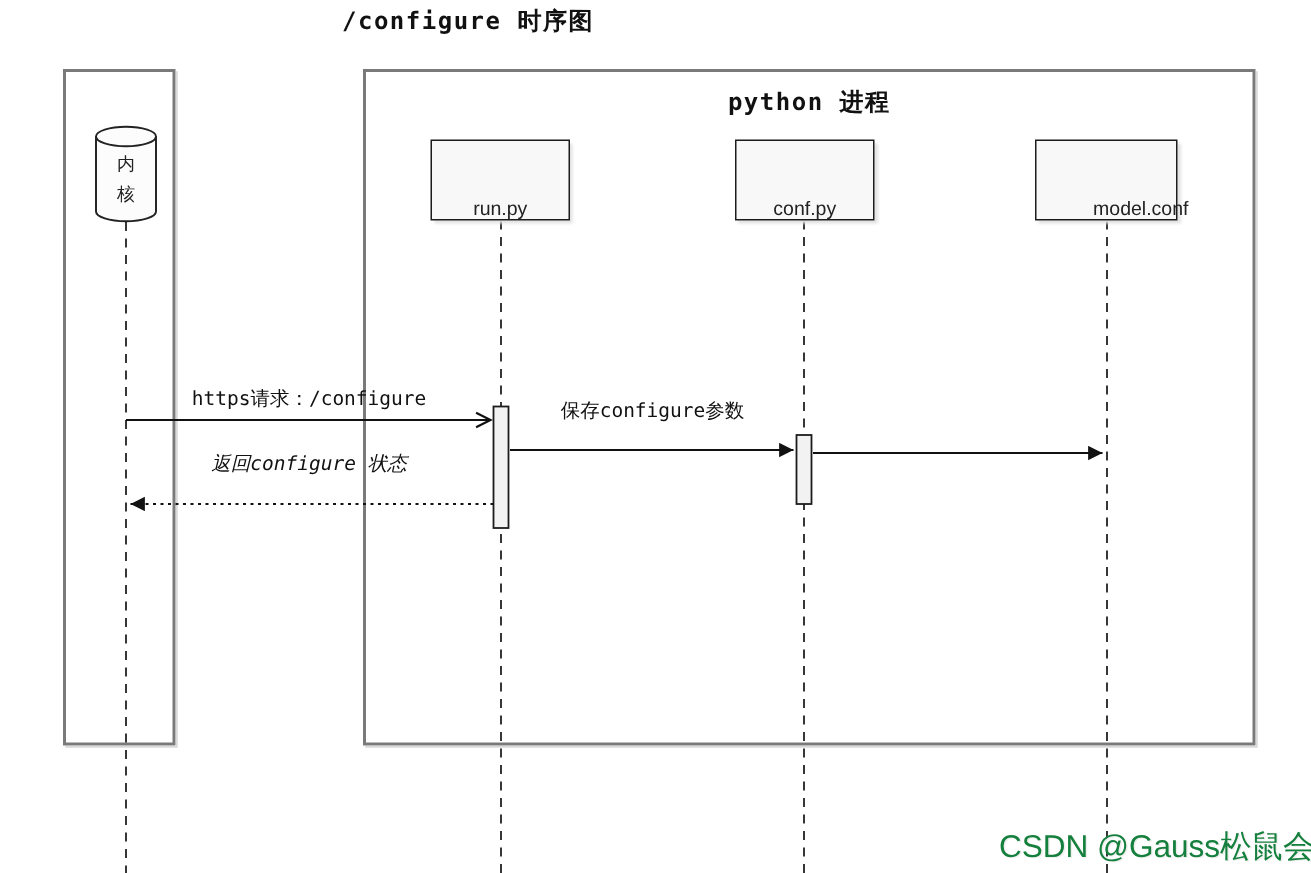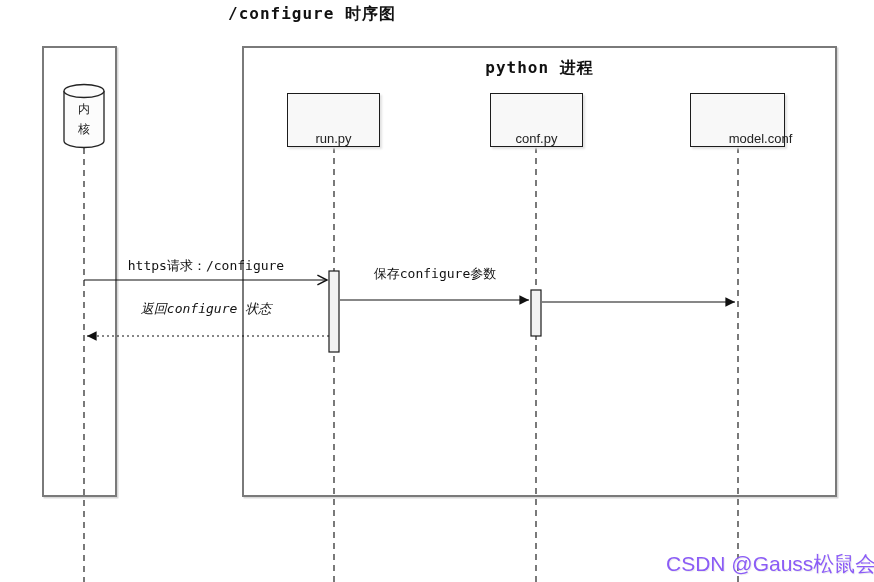--- a/index.html
+++ b/index.html
@@ -57,21 +57,21 @@
     white-space:nowrap;
     color:#111;
   }
   #msg-1{left:84px;top:257px;width:244px;}
   #msg-2{left:339px;top:265px;width:192px;}
   #msg-3{left:541px;top:283px;width:196px;}
   #msg-4{left:84px;top:300px;width:244px;font-style:italic;}
   #watermark{
     left:666px;top:550px;width:200px;
     font-family:"Liberation Sans", sans-serif;
-    font-size:21px;color:#8b5cf6;
+    font-size:21px;color:#15803d;
     white-space:nowrap;
     text-shadow:1px 1px 0 #efefef;
   }
   #diagram-lines{left:0;top:0;}
 </style>
 </head>
 <body>
 
 <div id="canvas">
 

